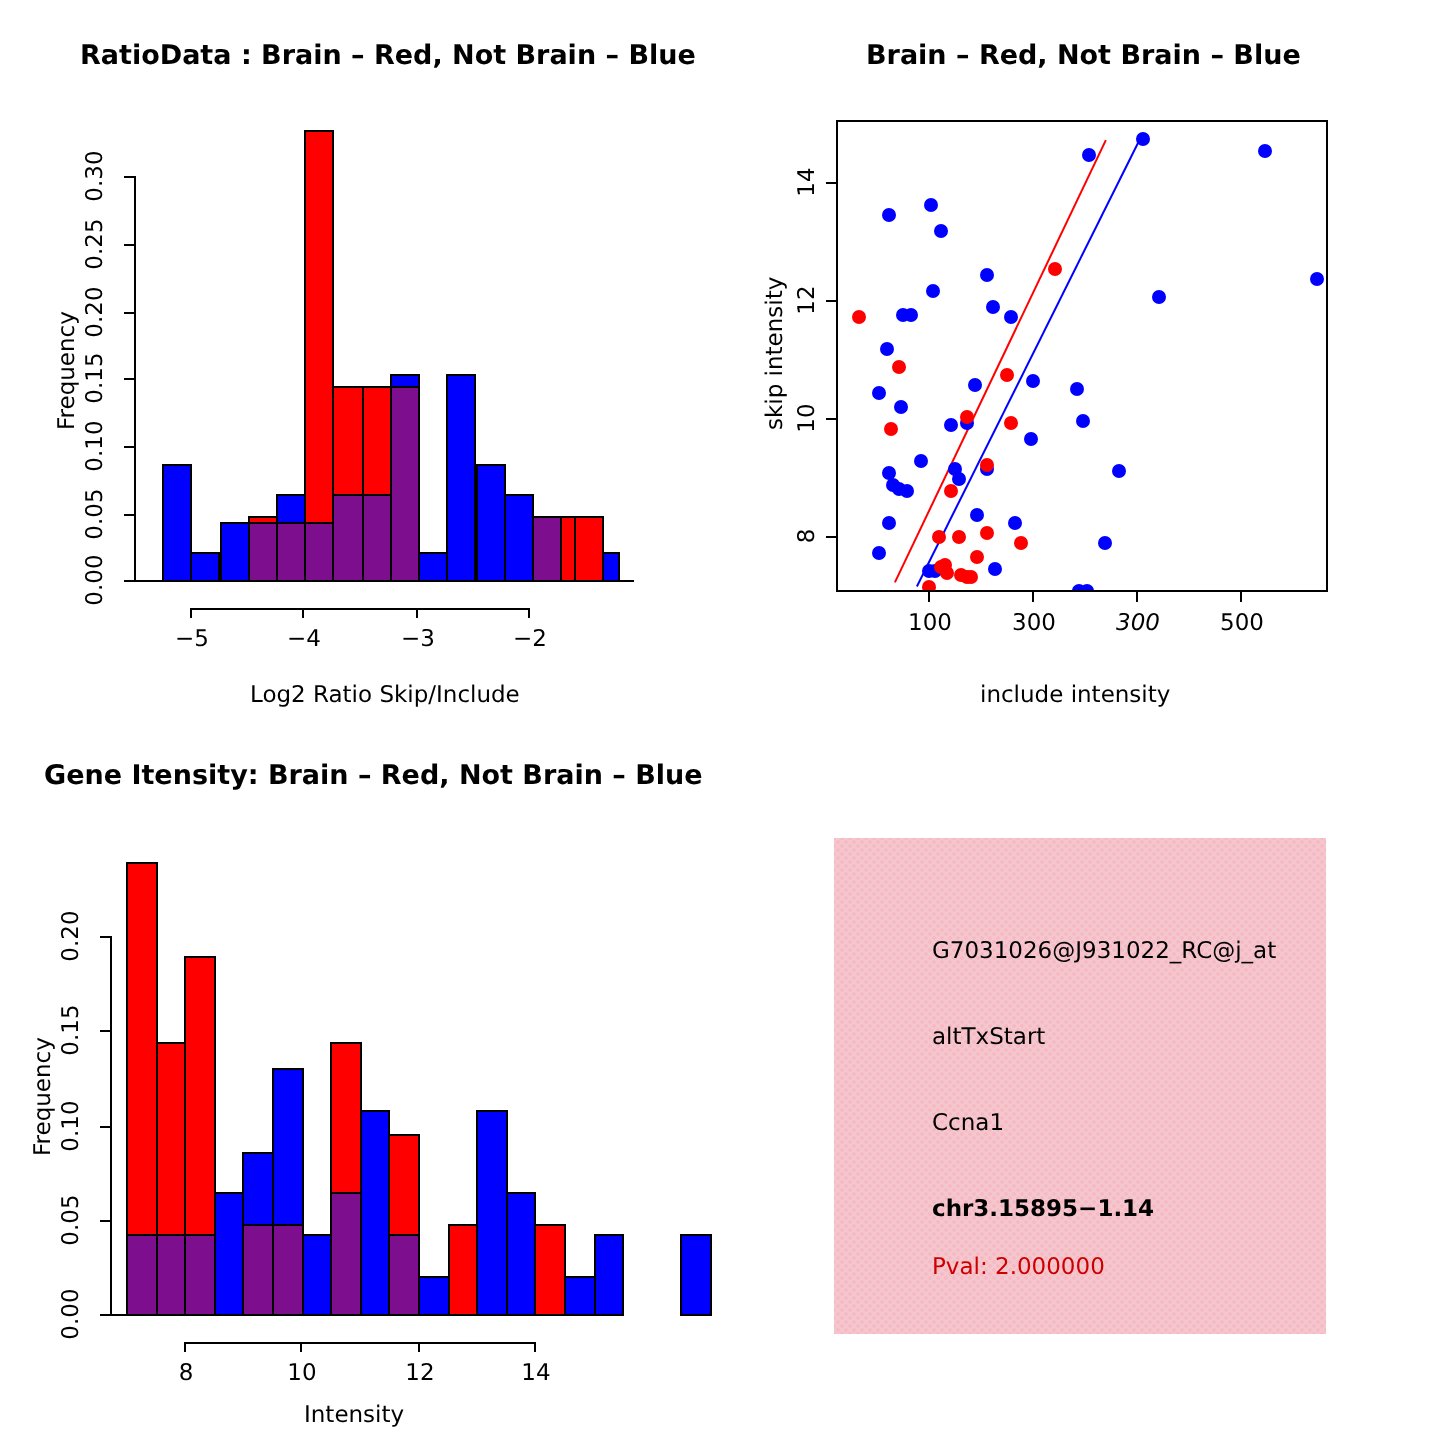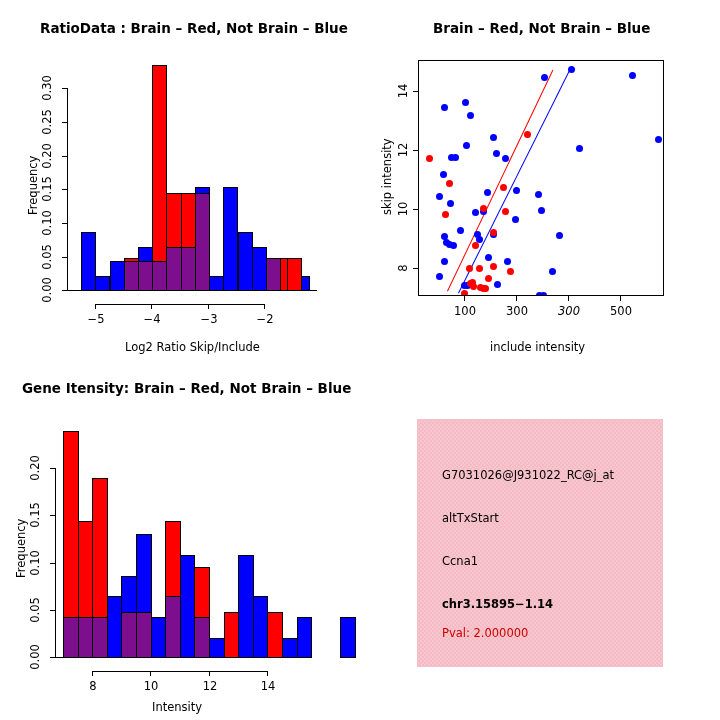--- a/index.html
+++ b/index.html
@@ -115,20 +115,21 @@
     background-size: 4px 4px, 4px 4px;
     background-position: 0 0, 2px 2px;
   }
   .info-line {
     position: absolute;
     left: 25px;
     font-family: "DejaVu Sans", sans-serif;
     font-size: 11.5px;
     color: #000000;
     white-space: nowrap;
+    padding-left: 24px;
   }
   .info-line.pval { color: #CC0000; }
 </style>
 </head>
 <body>
 
 <div class="page">
 
   <div class="panel" style="left:12px;top:0;width:360px;height:360px;">
 

